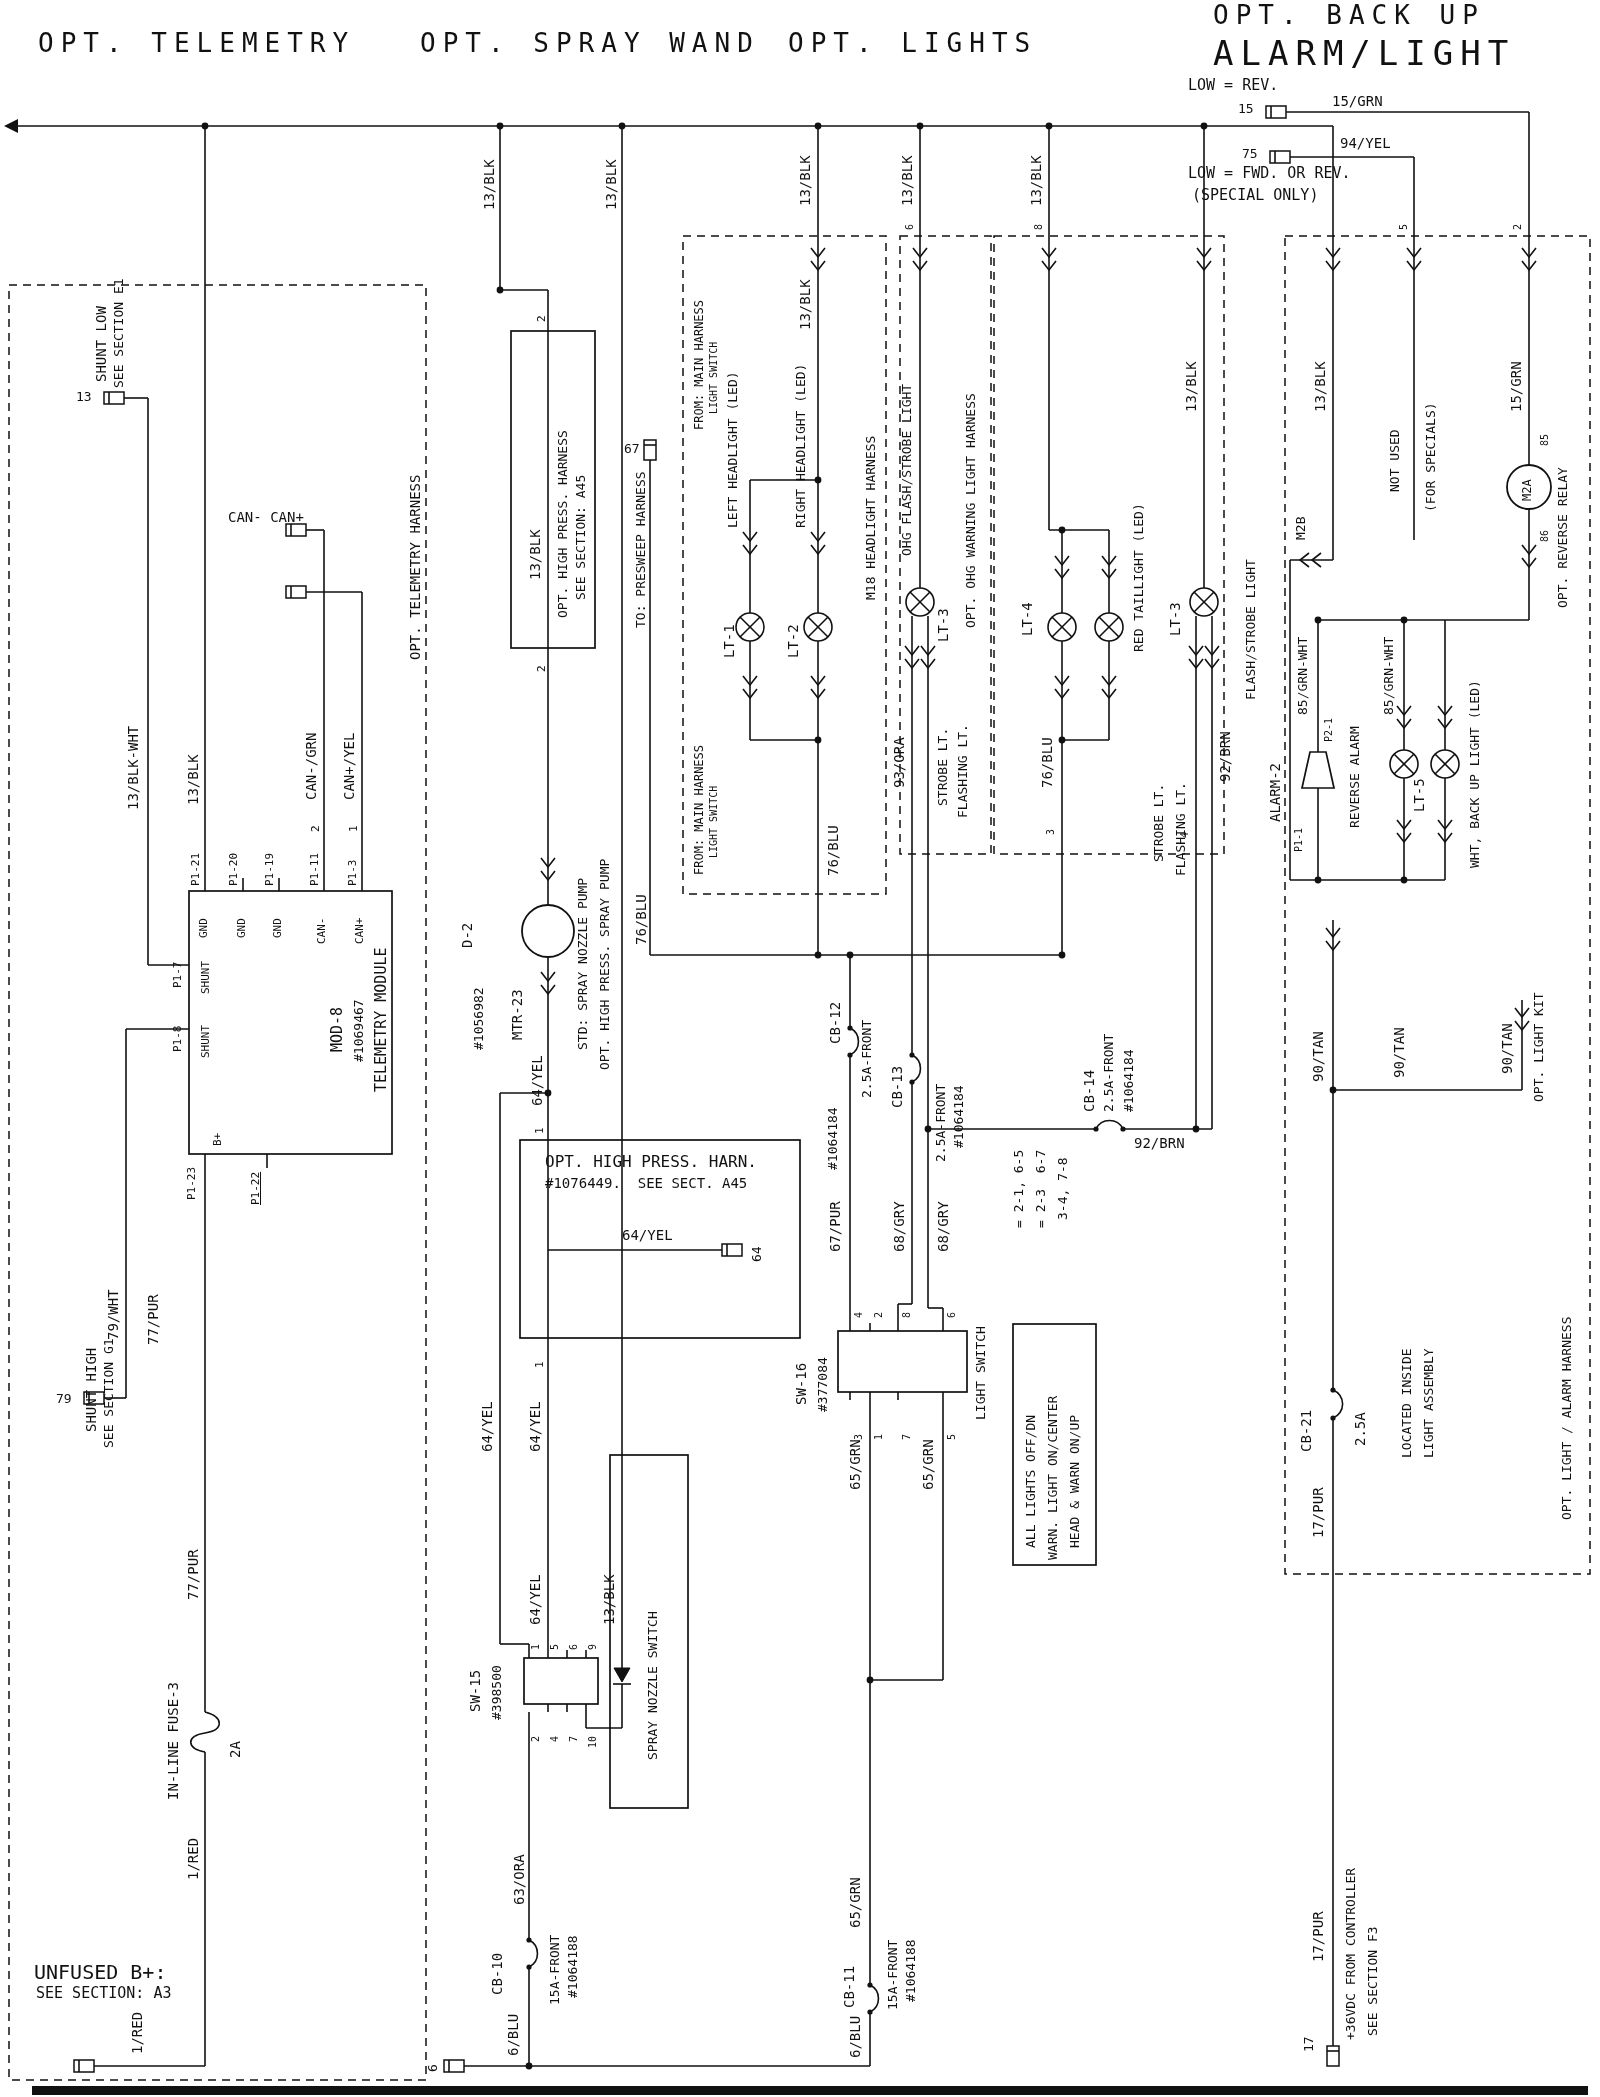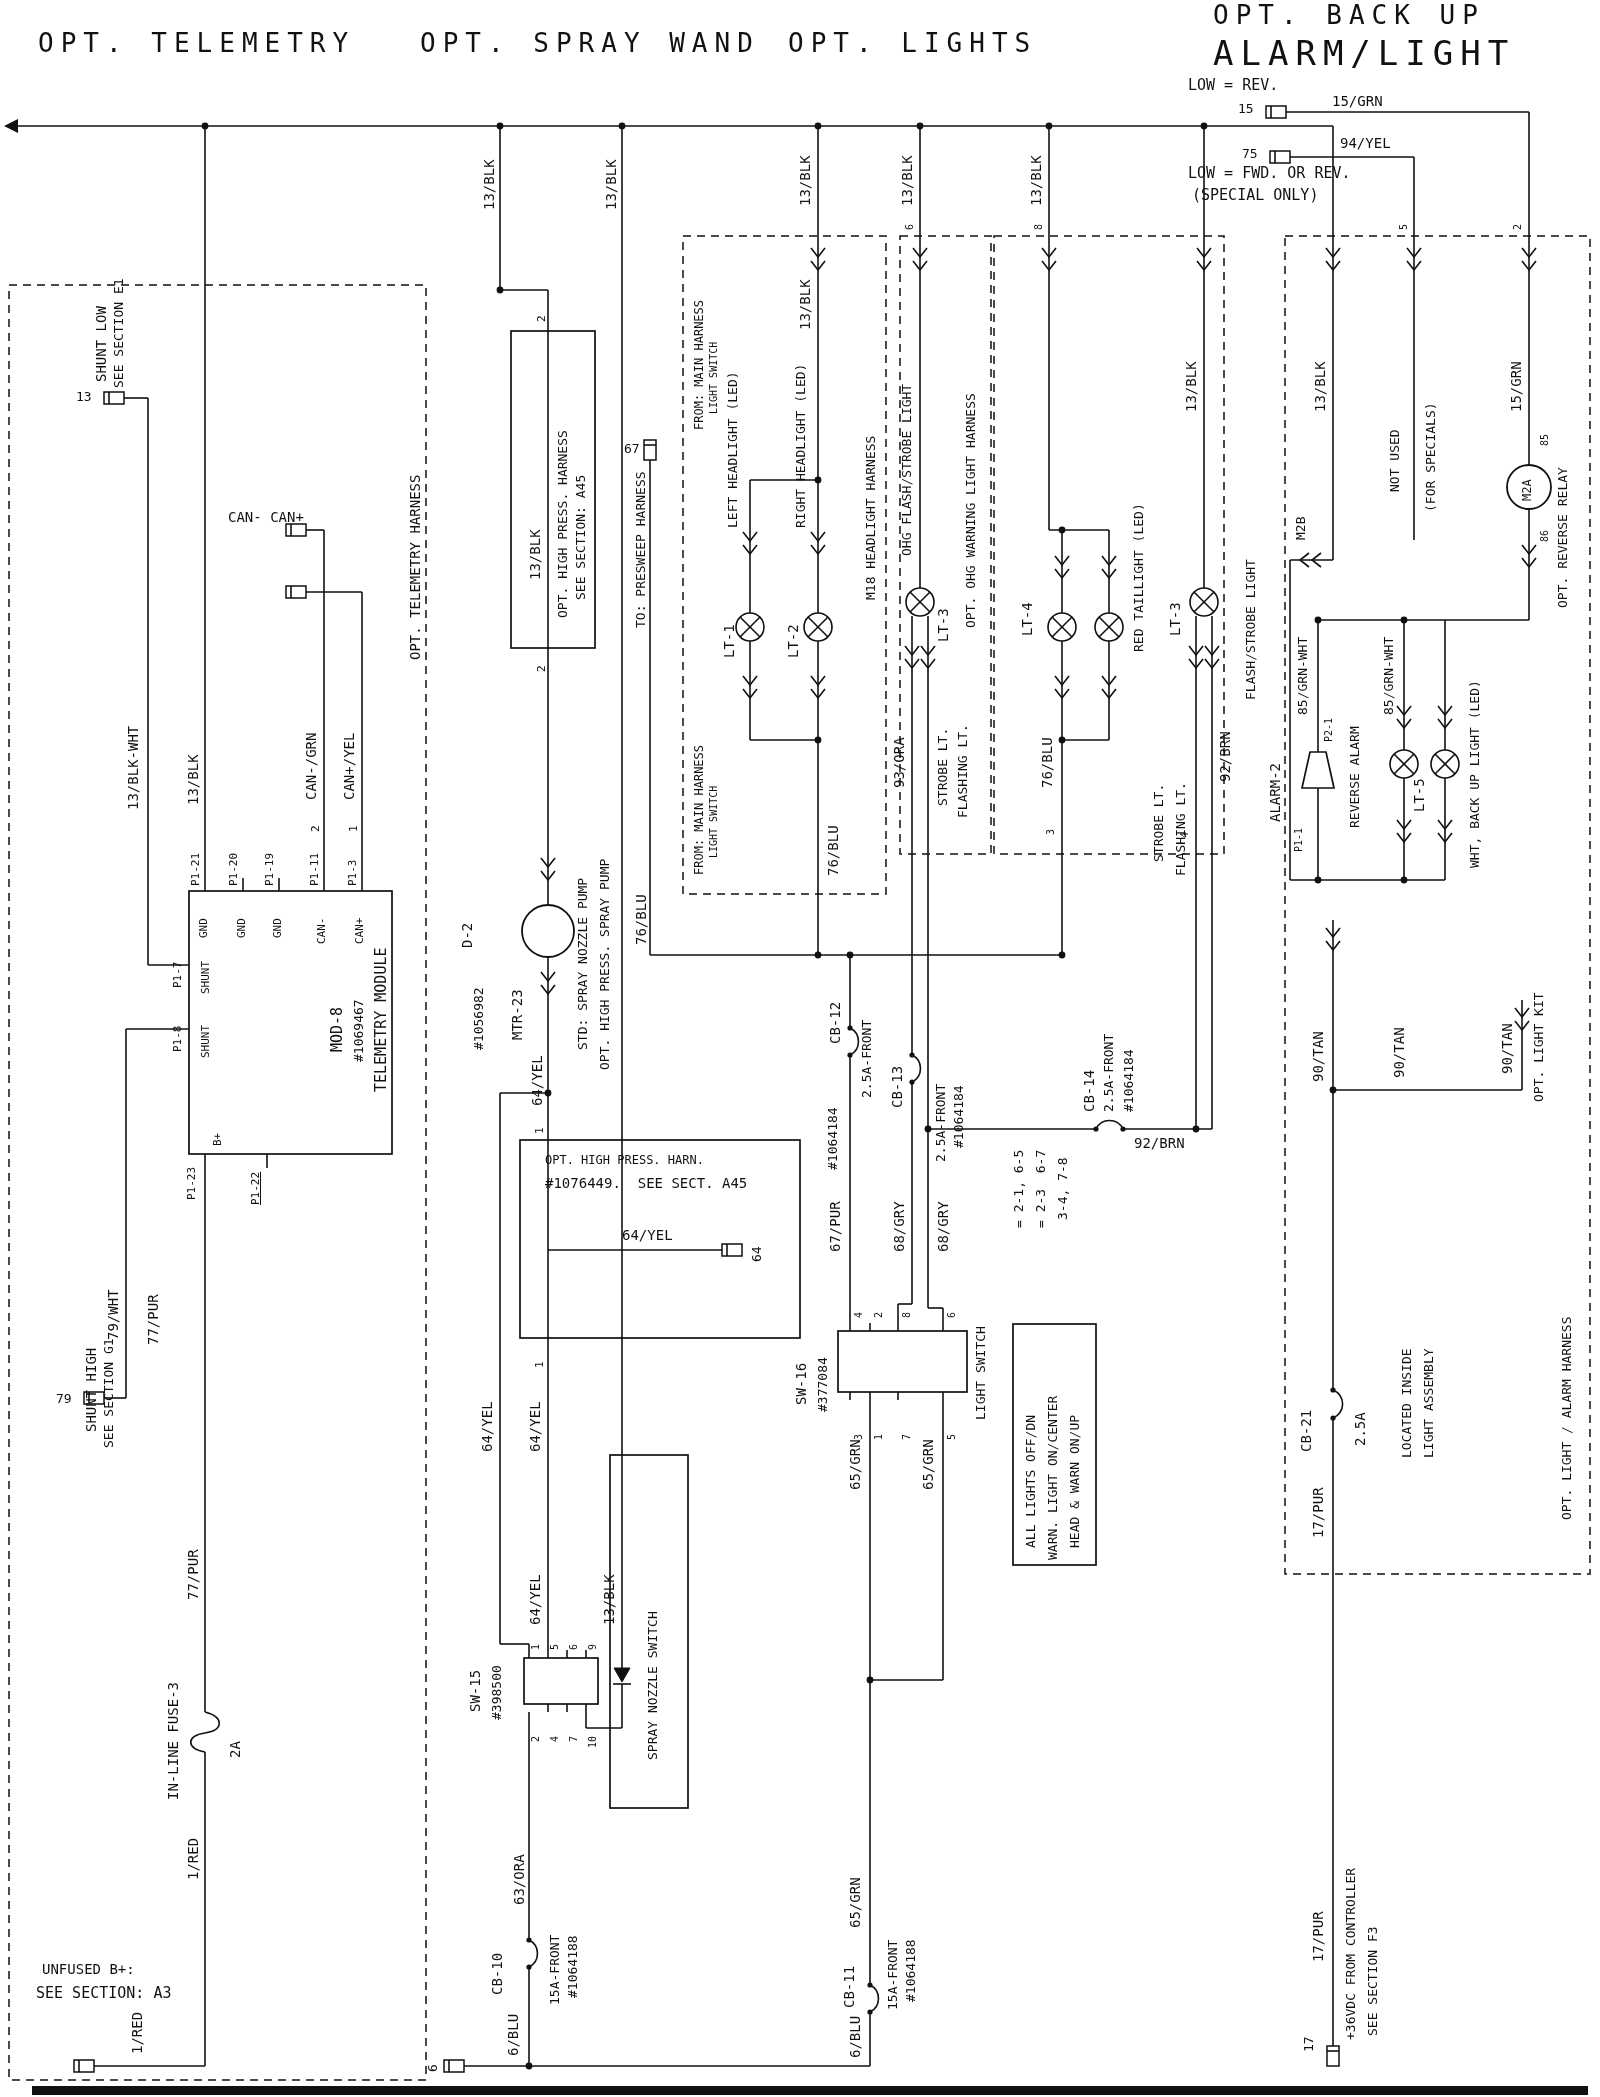--- a/index.html
+++ b/index.html
@@ -331,40 +331,40 @@
       <div class="lbl rot" style="left: 250px; top: 1205px; font-size: 11px; text-decoration: underline;">P1-22</div>
       <div class="lbl rot" style="left: 106px; top: 1340px; font-size: 14px;">79/WHT</div>
       <div class="lbl rot" style="left: 146px; top: 1345px; font-size: 14px;">77/PUR</div>
       <div class="lbl rot" style="left: 84px; top: 1432px; font-size: 14px;">SHUNT HIGH</div>
       <div class="lbl rot" style="left: 102px; top: 1448px; font-size: 13px;">SEE SECTION G1</div>
       <div class="lbl" style="left: 56px; top: 1392px; font-size: 13px;">79</div>
       <div class="lbl rot" style="left: 186px; top: 1600px; font-size: 14px;">77/PUR</div>
       <div class="lbl rot" style="left: 166px; top: 1800px; font-size: 14px;">IN-LINE FUSE-3</div>
       <div class="lbl rot" style="left: 228px; top: 1758px; font-size: 14px;">2A</div>
       <div class="lbl rot" style="left: 186px; top: 1880px; font-size: 14px;">1/RED</div>
-      <div class="lbl" style="left: 42px; top: 1962px; font-size: 14px;">UNFUSED B+:</div>
+      <div class="lbl" style="left: 34px; top: 1962px; font-size: 20px;">UNFUSED B+:</div>
       <div class="lbl" style="left: 36px; top: 1986px; font-size: 15px;">SEE SECTION: A3</div>
       <div class="lbl rot" style="left: 130px; top: 2054px; font-size: 14px;">1/RED</div>
       <div class="lbl rot" style="left: 482px; top: 210px; font-size: 14px;">13/BLK</div>
       <div class="lbl rot" style="left: 604px; top: 210px; font-size: 14px;">13/BLK</div>
       <div class="lbl rot" style="left: 536px; top: 322px; font-size: 11px;">2</div>
       <div class="lbl rot" style="left: 528px; top: 580px; font-size: 14px;">13/BLK</div>
       <div class="lbl rot" style="left: 556px; top: 618px; font-size: 13px;">OPT. HIGH PRESS. HARNESS</div>
       <div class="lbl rot" style="left: 574px; top: 600px; font-size: 13px;">SEE SECTION: A45</div>
       <div class="lbl rot" style="left: 536px; top: 672px; font-size: 11px;">2</div>
       <div class="lbl" style="left: 624px; top: 442px; font-size: 13px;">67</div>
       <div class="lbl rot" style="left: 634px; top: 628px; font-size: 13px;">TO: PRESWEEP HARNESS</div>
       <div class="lbl rot" style="left: 460px; top: 948px; font-size: 14px;">D-2</div>
       <div class="lbl rot" style="left: 472px; top: 1050px; font-size: 13px;">#1056982</div>
       <div class="lbl rot" style="left: 510px; top: 1040px; font-size: 14px;">MTR-23</div>
       <div class="lbl rot" style="left: 576px; top: 1050px; font-size: 13px;">STD: SPRAY NOZZLE PUMP</div>
       <div class="lbl rot" style="left: 598px; top: 1070px; font-size: 13px;">OPT. HIGH PRESS. SPRAY PUMP</div>
       <div class="lbl rot" style="left: 634px; top: 945px; font-size: 14px;">76/BLU</div>
       <div class="lbl rot" style="left: 530px; top: 1106px; font-size: 14px;">64/YEL</div>
-      <div class="lbl" style="left: 545px; top: 1154px; font-size: 12px;">OPT. HIGH PRESS. HARN.</div>
+      <div class="lbl" style="left: 545px; top: 1154px; font-size: 16px;">OPT. HIGH PRESS. HARN.</div>
       <div class="lbl" style="left: 545px; top: 1176px; font-size: 14px;">#1076449.  SEE SECT. A45</div>
       <div class="lbl rot" style="left: 534px; top: 1134px; font-size: 11px;">1</div>
       <div class="lbl" style="left: 622px; top: 1228px; font-size: 14px;">64/YEL</div>
       <div class="lbl rot" style="left: 750px; top: 1262px; font-size: 13px;">64</div>
       <div class="lbl rot" style="left: 534px; top: 1368px; font-size: 11px;">1</div>
       <div class="lbl rot" style="left: 480px; top: 1452px; font-size: 14px;">64/YEL</div>
       <div class="lbl rot" style="left: 528px; top: 1452px; font-size: 14px;">64/YEL</div>
       <div class="lbl rot" style="left: 528px; top: 1625px; font-size: 14px;">64/YEL</div>
       <div class="lbl rot" style="left: 602px; top: 1625px; font-size: 14px;">13/BLK</div>
       <div class="lbl rot" style="left: 468px; top: 1712px; font-size: 14px;">SW-15</div>

